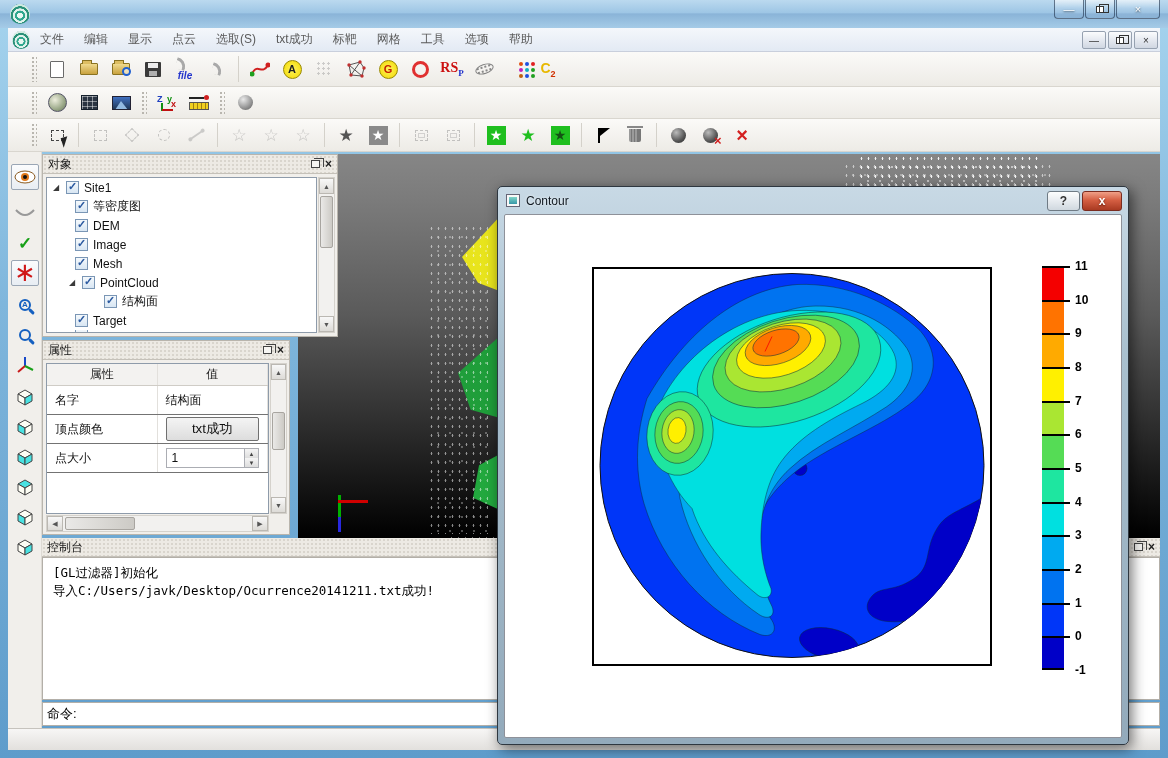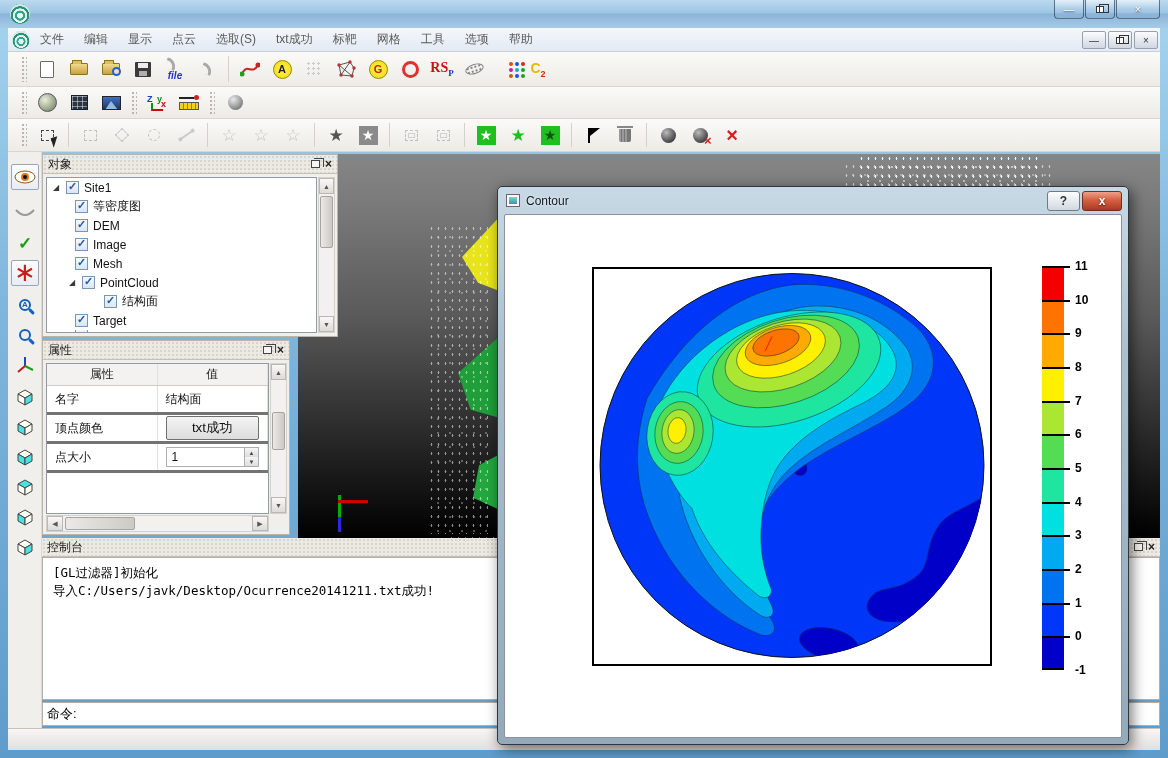--- a/index.html
+++ b/index.html
@@ -23,21 +23,21 @@
   border-bottom:1px solid #C9CFDC;display:flex;align-items:center;padding-left:4px}
 .menu-item{padding:3px 10px;color:#5A5A5A;cursor:default}
 .mdibtns{right:10px;top:31px;display:flex;gap:2px}
 .mdibtn{width:24px;height:18px;border:1px solid #96A1B0;border-radius:2px;color:#333;font-size:10px;
   background:linear-gradient(#FBFCFD,#E5E9F0 50%,#D0D7E2);display:flex;align-items:center;justify-content:center}
 .restore-shape{width:8px;height:7px;border:1px solid #333;position:relative;background:#fff}
 .restore-shape::before{content:"";position:absolute;top:-3px;left:2px;width:8px;height:7px;border:1px solid #333}
 
 
 .toolbar{left:8px;width:1152px;background:linear-gradient(#FBFAF8,#EDEBE6);border-bottom:1px solid #D9D6CF;
-  display:flex;align-items:center;gap:2px;padding:0 10px}
+  display:flex;align-items:center;gap:2px;padding:0 20px}
 .grip{width:6px;align-self:stretch;margin:4px 3px;
   background-image:radial-gradient(#B9B6AF 1px,transparent 1.2px);background-size:4px 4px}
 .vsep{width:1px;align-self:stretch;margin:4px 4px;background:#D4D1CA}
 .tbtn{width:30px;height:28px;display:flex;align-items:center;justify-content:center;position:relative;border-radius:2px}
 .tbtn.dis{opacity:.45;filter:grayscale(.7)}
 .ic{position:relative;display:flex;align-items:center;justify-content:center}
 
 .i-page{width:14px;height:17px;background:#fff;border:1px solid #6A6A6A;border-radius:1px}
 .i-folder{width:18px;height:12px;background:linear-gradient(#F0DA8E,#C9A23E);border:1px solid #8A7322;border-radius:1px;position:relative}
 .i-folder::before{content:"";position:absolute;top:-4px;left:1px;width:8px;height:3px;background:#DDBE62;border:1px solid #8A7322;border-bottom:none}
@@ -133,21 +133,21 @@
 .trow>*{position:relative;z-index:1}
 .sb-v{position:absolute;width:17px;background:#F2F1EF;border:1px solid #D5D2CC}
 .sb-btn{position:absolute;left:0;right:0;height:16px;background:linear-gradient(#F8F8F8,#DDDBD7);border:1px solid #BBB8B2;
   display:flex;align-items:center;justify-content:center;font-size:7px;color:#555}
 .sb-thumb{position:absolute;left:1px;right:1px;background:linear-gradient(90deg,#EAE9E7,#CCCAC5);border:1px solid #A8A5A0;border-radius:2px}
 .sb-h{position:absolute;height:17px;background:#F2F1EF;border:1px solid #D5D2CC}
 .sb-btn.h{width:16px;height:auto;top:0;bottom:0}
 .sb-thumb.h{top:1px;bottom:1px;left:auto}
 
 .ptable{position:absolute;left:3px;right:20px;top:22px;bottom:20px;background:#fff;border:1px solid #8E9BAA}
-.prow{display:flex;height:29px;border-bottom:3px solid #737373}
+.prow{display:flex;height:29px;border-bottom:1px solid #737373}
 .prow.head{height:22px;background:#F3F2F0;border-bottom:1px solid #CFCCC6}
 .pcell{flex:1;display:flex;align-items:center;padding:0 8px;border-right:1px solid #E2E0DC;color:#111}
 .prow.head .pcell{justify-content:center;color:#222}
 .btn{background:linear-gradient(#F4F4F4,#DDDDDD);border:1px solid #707070;border-radius:2px;
   padding:2px 0;width:100%;text-align:center;color:#111}
 .spinbox{border:1px solid #ABADB3;height:20px;flex:1;display:flex;align-items:center;padding:0 5px;position:relative}
 .spinbtns{position:absolute;right:0;top:0;bottom:0;width:14px;border-left:1px solid #ABADB3;display:flex;flex-direction:column}
 .spinbtns div{flex:1;font-size:6px;display:flex;align-items:center;justify-content:center;background:linear-gradient(#F5F5F5,#DDD);color:#444}
 
 

